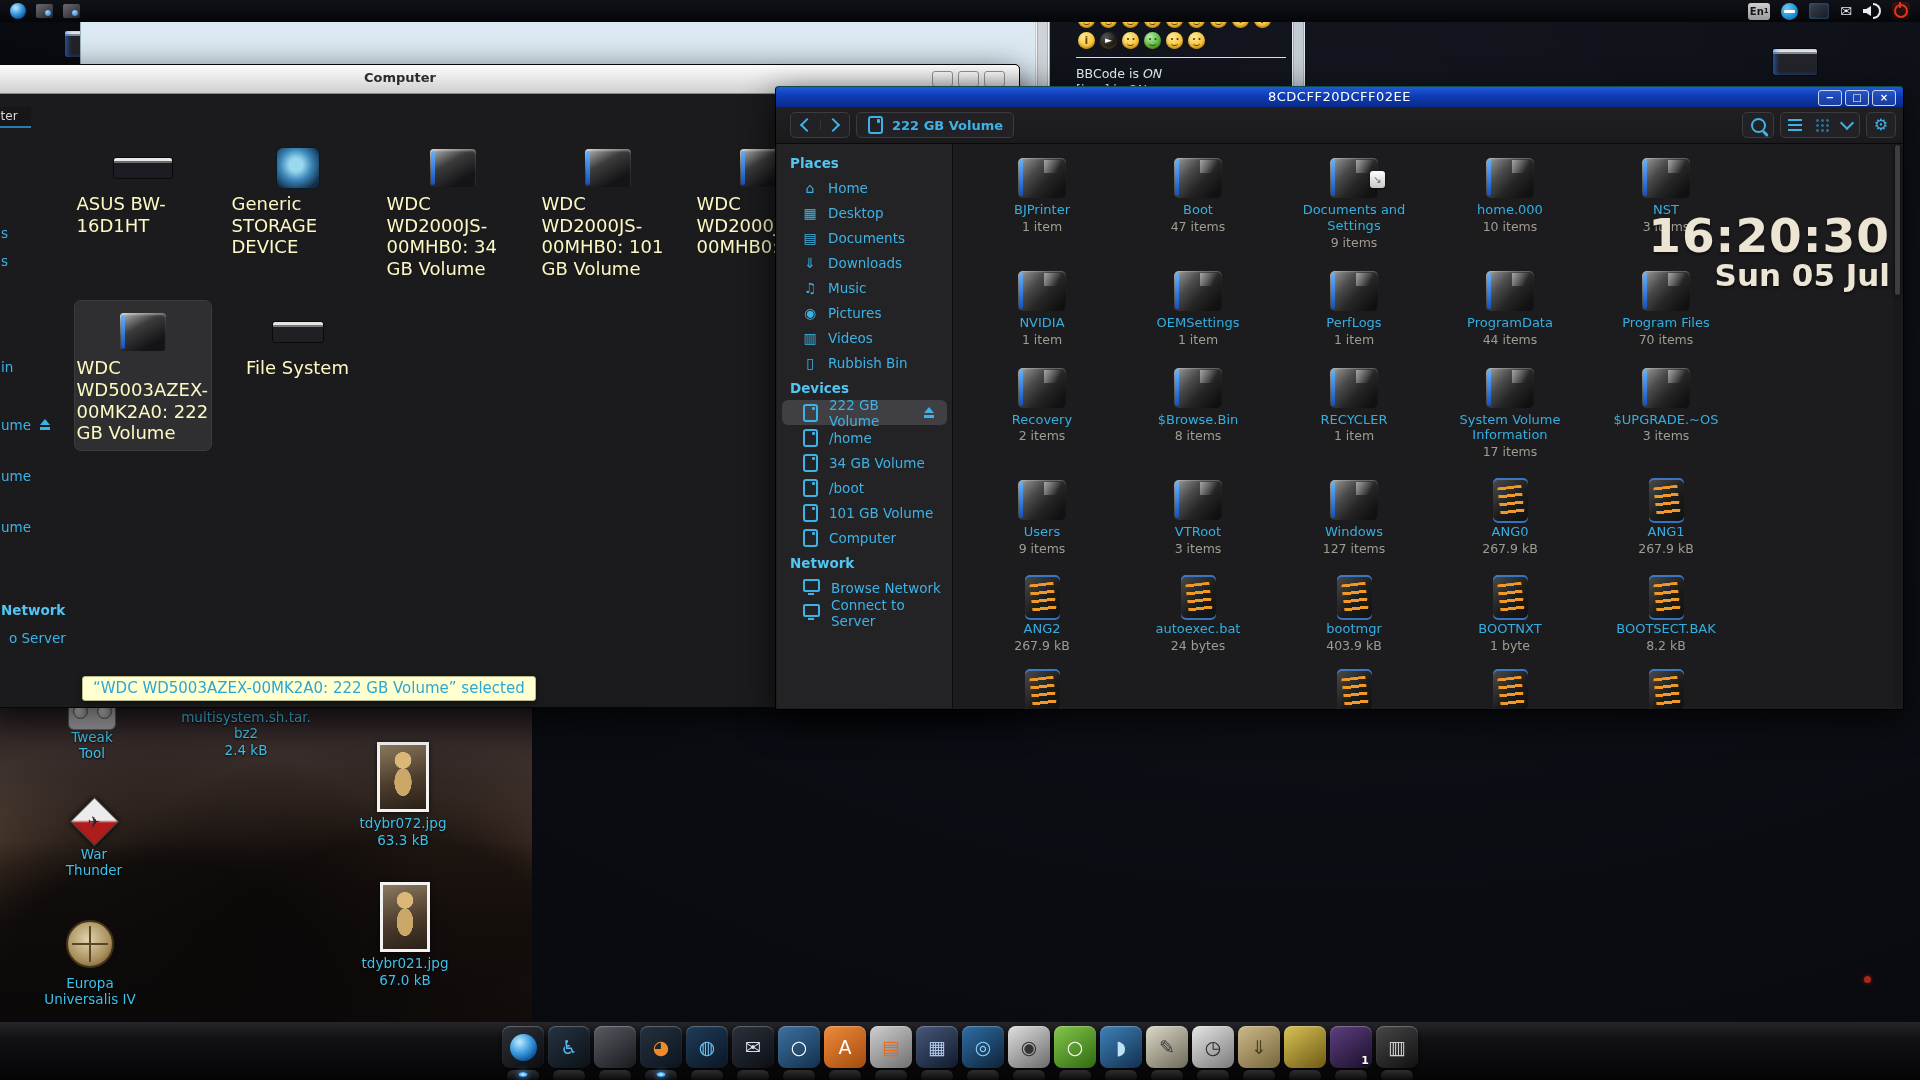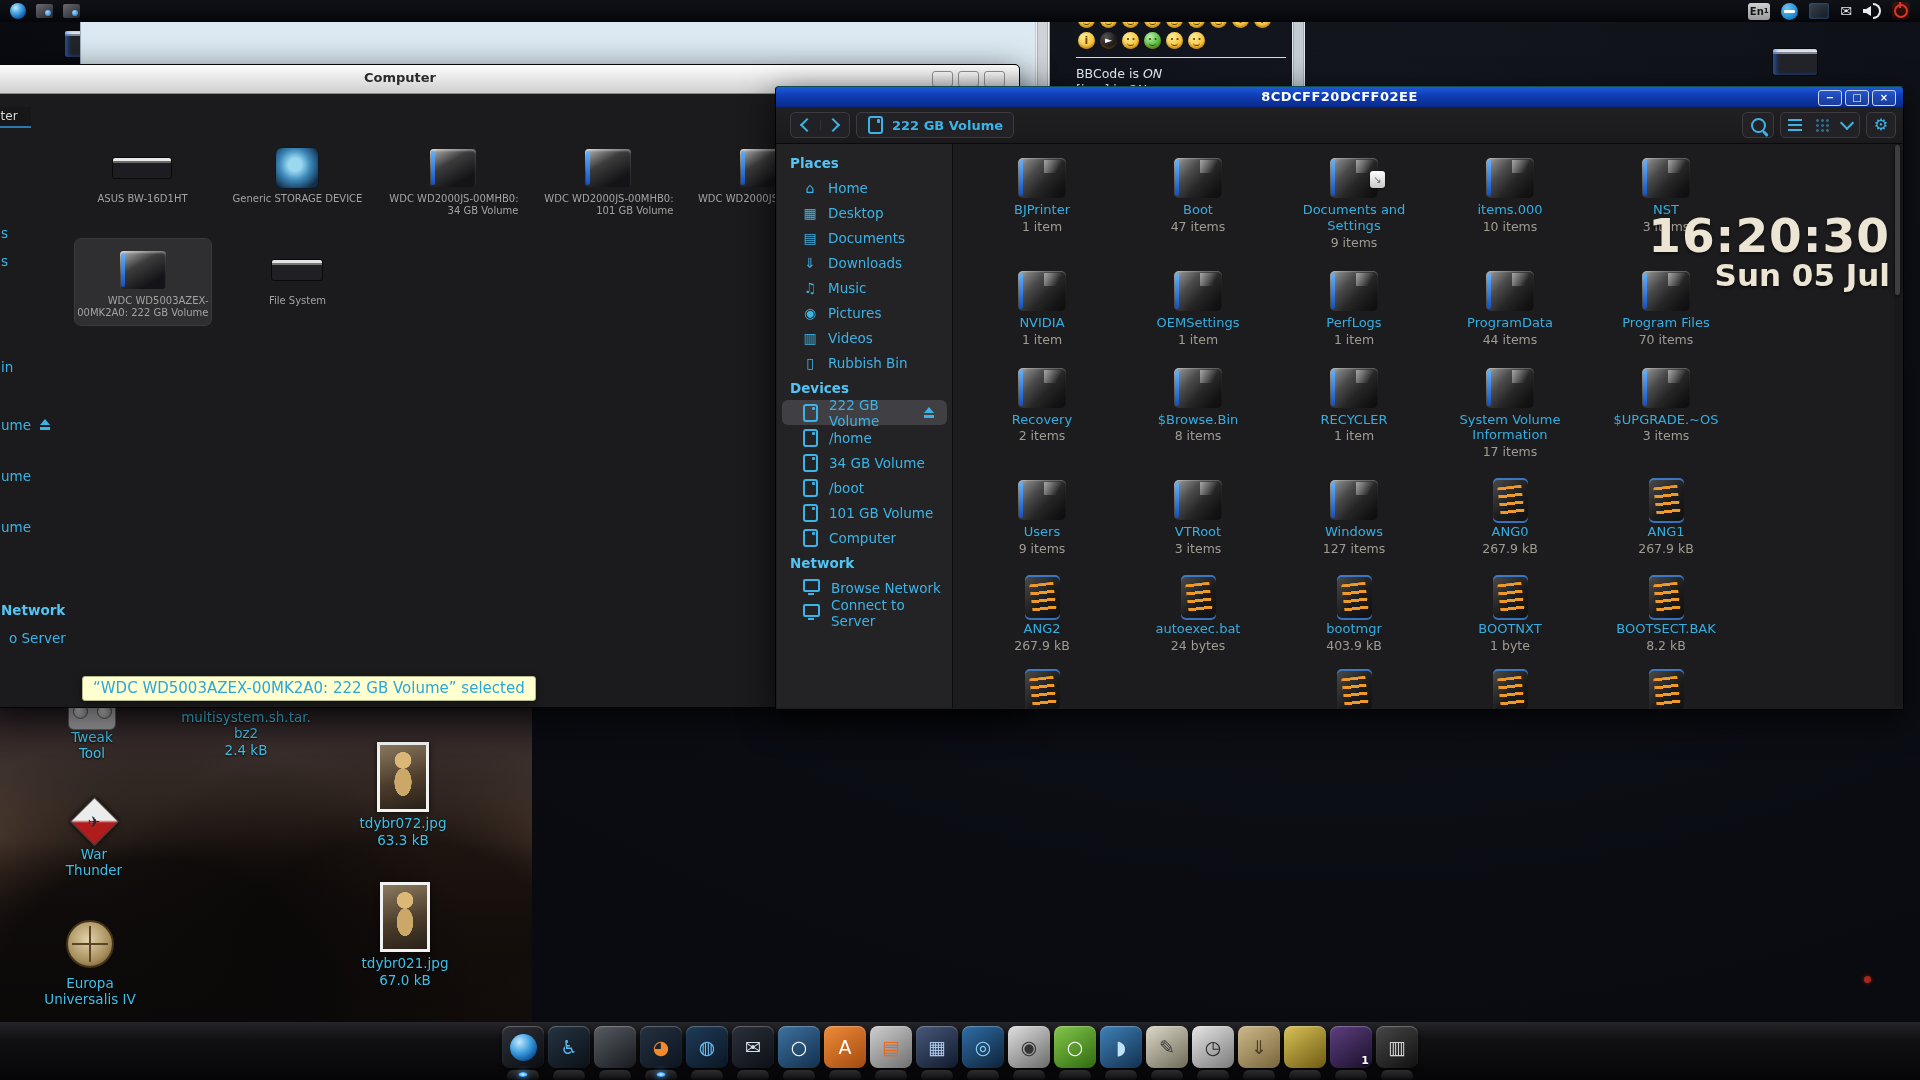--- a/index.html
+++ b/index.html
@@ -59,39 +59,39 @@
   .win{position:absolute;overflow:hidden;box-shadow:0 10px 34px rgba(0,0,0,.75);}
   
   #cwin{background:#1b1b1d;border:1px solid #060607;border-radius:5px 5px 0 0;}
   #cwin .ctitle{position:absolute;left:0;top:0;right:0;height:28px;border-radius:4px 4px 0 0;
     background:linear-gradient(#fdfdfd,#e4e4e4 55%,#cfcfcf);border-bottom:1px solid #8a8a8a;}
   #cwin .ctext{position:absolute;top:5px;width:200px;text-align:center;color:#2a2a2a;font-weight:bold;font-size:13px;}
   .gbtn{position:absolute;top:6px;width:19px;height:14px;border:1px solid #8f8f8f;border-radius:3px;
     background:linear-gradient(#f8f8f8,#cfcfcf);}
   .citem{display:flex;flex-direction:column;align-items:center;padding:6px 2px;border-radius:6px;}
   .citem .cicon{height:50px;display:flex;align-items:center;justify-content:center;}
-  .citem .cname{color:#a3a3a3;text-align:right;font-size:10px;line-height:1.2;max-width:132px;word-wrap:break-word;}
+  .citem .cname{color:#fef9c3;text-align:left;font-size:18px;line-height:1.2;max-width:132px;word-wrap:break-word;}
   .citem.sel{background:rgba(255,255,255,.09);outline:1px solid rgba(255,255,255,.14);}
   .hdd{width:46px;height:38px;border-radius:4px;position:relative;box-shadow:inset 0 2px 2px rgba(255,255,255,.35);
     background:linear-gradient(150deg,#d4d4d4 0%,#9a9a9a 10%,#3c3c3c 38%,#141418 78%);}
   .hdd::before{content:"";position:absolute;left:1px;top:2px;bottom:2px;width:4px;border-radius:3px;
     background:linear-gradient(#5fb2ff,#1550c0);}
   .opt{width:58px;height:20px;border-radius:3px;background:linear-gradient(#e8e8e8 0 3px,#6a6a6a 3px 5px,#1c1c22 5px 100%);border:1px solid #0a0a0a;}
   .usb{width:42px;height:40px;border-radius:7px;border:1px solid #0a1a28;
     background:radial-gradient(circle at 45% 42%,#9ad8f0 0 20%,#3a86b8 48%,#142e48 82%);}
   .fss{width:50px;height:20px;border-radius:3px;background:linear-gradient(#e4e4e4 0 3px,#777 3px 5px,#202024 5px 100%);border:1px solid #0a0a0a;}
   .frag{position:absolute;color:#3cb3e6;font-size:13.5px;display:flex;align-items:center;gap:8px;}
   .frag.bold{font-weight:bold;color:#52c5f4;}
   .tabfrag{position:absolute;background:#17171a;border-bottom:2px solid #2a7ab0;color:#d8d8d8;font-size:12px;
     padding:2px 8px 3px 2px;}
   
   #fwin{background:#1c1c1e;border:1px solid #000;border-top:1px solid #0e4c52;border-radius:4px 4px 0 0;}
   #ftitle{position:absolute;left:0;top:0;right:0;height:20px;
     background:linear-gradient(#1e5ad8 0%,#0f3cb4 45%,#092a8a 100%);}
-  #ftitle .ttext{position:absolute;left:0;right:0;top:2px;text-align:center;color:#fff;font-weight:bold;font-size:13px;letter-spacing:.5px;}
+  #ftitle .ttext{position:absolute;left:0;right:0;top:2px;text-align:center;color:#fff;font-weight:normal;font-size:13px;letter-spacing:.5px;}
   .tbtn{position:absolute;top:2.5px;width:22px;height:14px;border:1.5px solid #c9d6ec;border-radius:3px;
     background:rgba(255,255,255,.07);color:#fff;font-size:10px;line-height:13px;text-align:center;font-weight:bold;}
   #ftools{position:absolute;left:0;top:20px;right:0;height:36px;background:linear-gradient(#202022,#1a1a1c);border-bottom:1px solid #0a0a0a;}
   .tgroup{position:absolute;top:5px;height:24px;border:1px solid #3c3c40;border-radius:5px;display:flex;align-items:center;background:#222226;}
   .chev{width:8px;height:8px;border-right:2.5px solid #3cb3e6;border-bottom:2.5px solid #3cb3e6;}
   .chl{transform:rotate(135deg);margin-left:4px;}
   .chr{transform:rotate(-45deg);margin-right:4px;}
   .chd{transform:rotate(45deg);margin-top:-4px;}
   .pathtxt{color:#3cb3e6;font-size:13px;font-weight:bold;white-space:nowrap;}
   .mag{position:relative;width:11px;height:11px;border:2px solid #3cb3e6;border-radius:50%;}
@@ -506,21 +506,21 @@
             <span class="scbadge">↘</span>
           </span>
         </div>
         <div class="fname">Documents and Settings</div>
         <div class="finfo">9 items</div>
       </div>
       <div class="cell">
         <div class="iwrap">
           <span class="ico-folder"></span>
         </div>
-        <div class="fname">items.000</div>
+        <div class="fname">home.000</div>
         <div class="finfo">10 items</div>
       </div>
       <div class="cell">
         <div class="iwrap">
           <span class="ico-folder"></span>
         </div>
         <div class="fname">NST</div>
         <div class="finfo">3 items</div>
       </div>
       <div class="cell">

